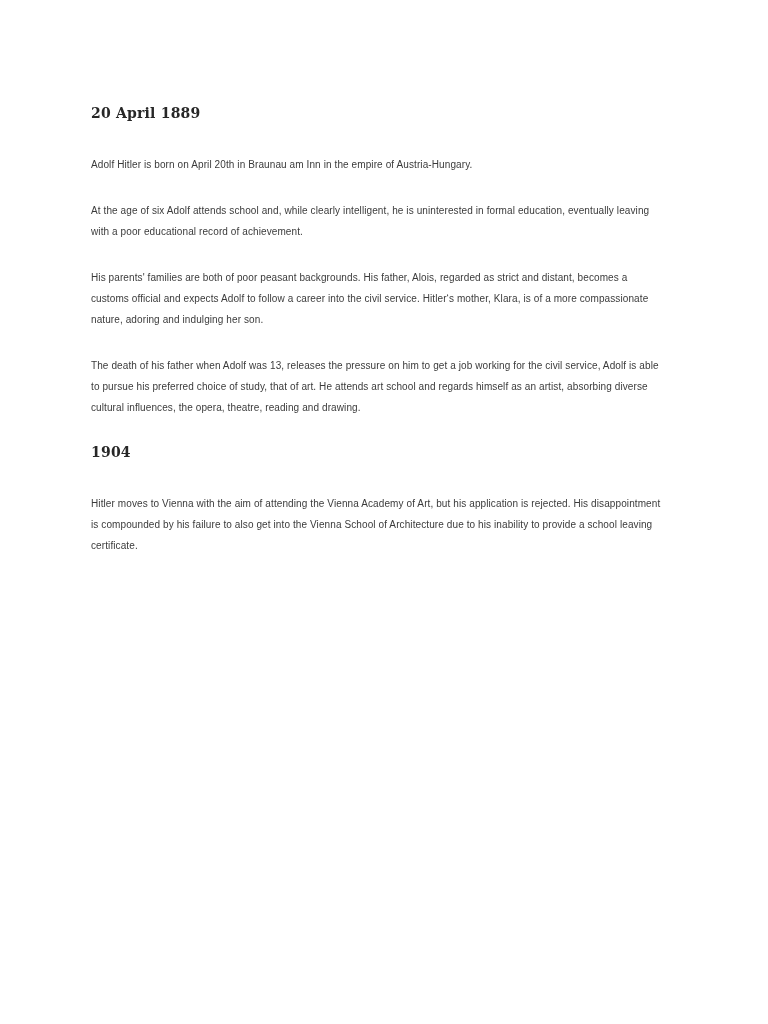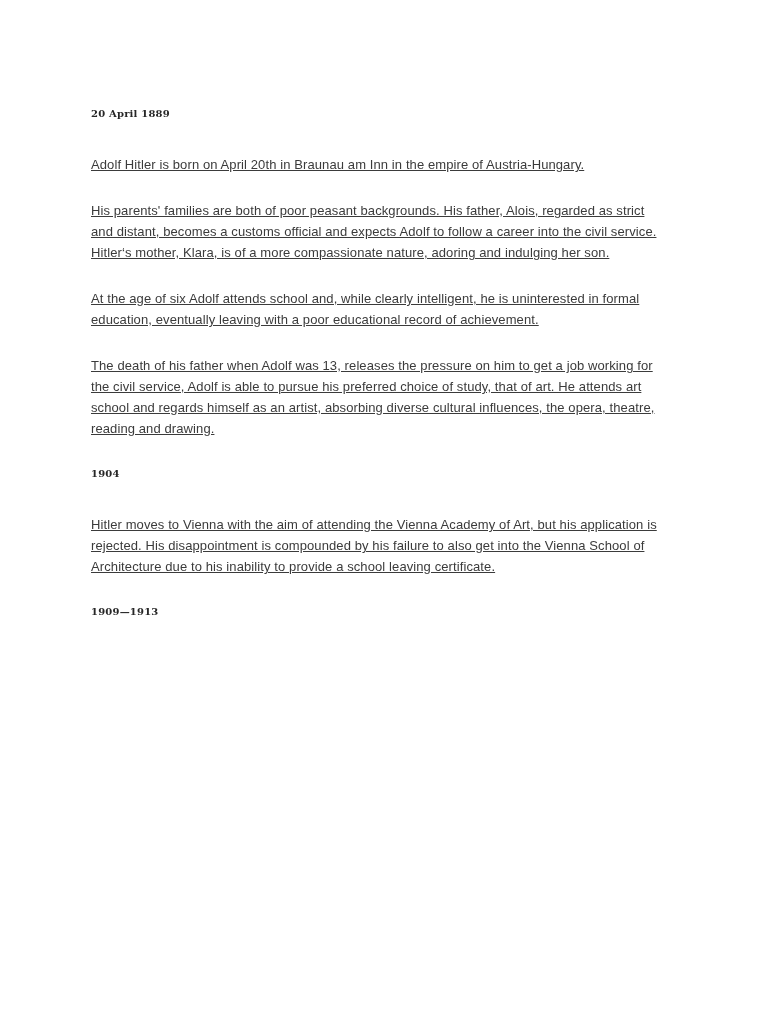--- a/index.html
+++ b/index.html
@@ -24,54 +24,52 @@
   }
   .content {
     position: absolute;
     left: 91px;
     top: 104px;
     width: 576px;
   }
   .section-heading {
     font-family: "DejaVu Serif", serif;
     font-weight: bold;
-    font-size: 10px;
+    font-size: 14px;
     line-height: 19px;
     color: #272727;
     margin: 0 0 31px 0;
     letter-spacing: 0.2px;
   }
   .paragraph {
     font-family: "Liberation Sans", sans-serif;
-    font-size: 13px;
+    font-size: 10px;
     line-height: 21px;
     color: #3b3b3b;
     margin: 0 0 25px 0;
     letter-spacing: 0.1px;
-    text-decoration: underline;
   }
 </style>
 </head>
 <body>
 
 <div class="page">
   <div class="content">
 
     <section>
       <h2 class="section-heading">20 April 1889</h2>
       <p class="paragraph">Adolf Hitler is born on April 20th in Braunau am Inn in the empire of Austria-Hungary.</p>
+      <p class="paragraph">At the age of six Adolf attends school and, while clearly intelligent, he is uninterested in formal education, eventually leaving with a poor educational record of achievement.</p>
       <p class="paragraph">His parents' families are both of poor peasant backgrounds. His father, Alois, regarded as strict and distant, becomes a customs official and expects Adolf to follow a career into the civil service. Hitler‘s mother, Klara, is of a more compassionate nature, adoring and indulging her son.</p>
-      <p class="paragraph">At the age of six Adolf attends school and, while clearly intelligent, he is uninterested in formal education, eventually leaving with a poor educational record of achievement.</p>
       <p class="paragraph">The death of his father when Adolf was 13, releases the pressure on him to get a job working for the civil service, Adolf is able to pursue his preferred choice of study, that of art. He attends art school and regards himself as an artist, absorbing diverse cultural influences, the opera, theatre, reading and drawing.</p>
     </section>
 
     <section>
       <h2 class="section-heading">1904</h2>
       <p class="paragraph">Hitler moves to Vienna with the aim of attending the Vienna Academy of Art, but his application is rejected. His disappointment is compounded by his failure to also get into the Vienna School of Architecture due to his inability to provide a school leaving certificate.</p>
     </section>
 
     <section>
-      <h2 class="section-heading">1909—1913</h2>
     </section>
 
 
   </div>
 </div>
 
 </body></html>

